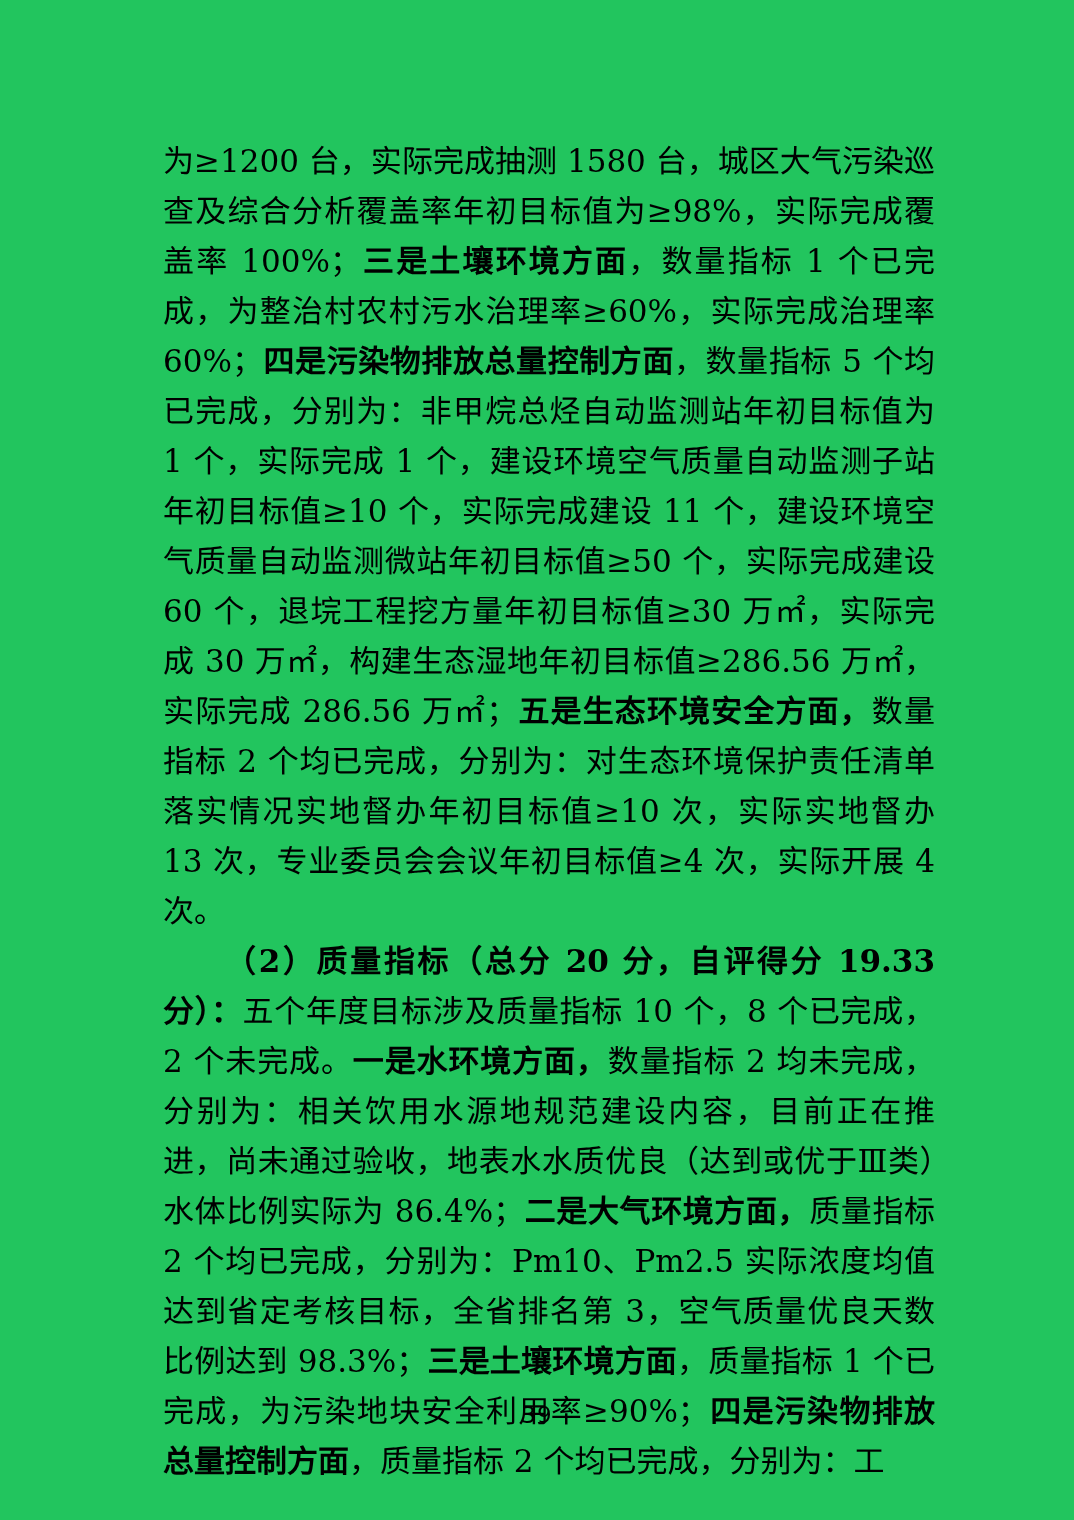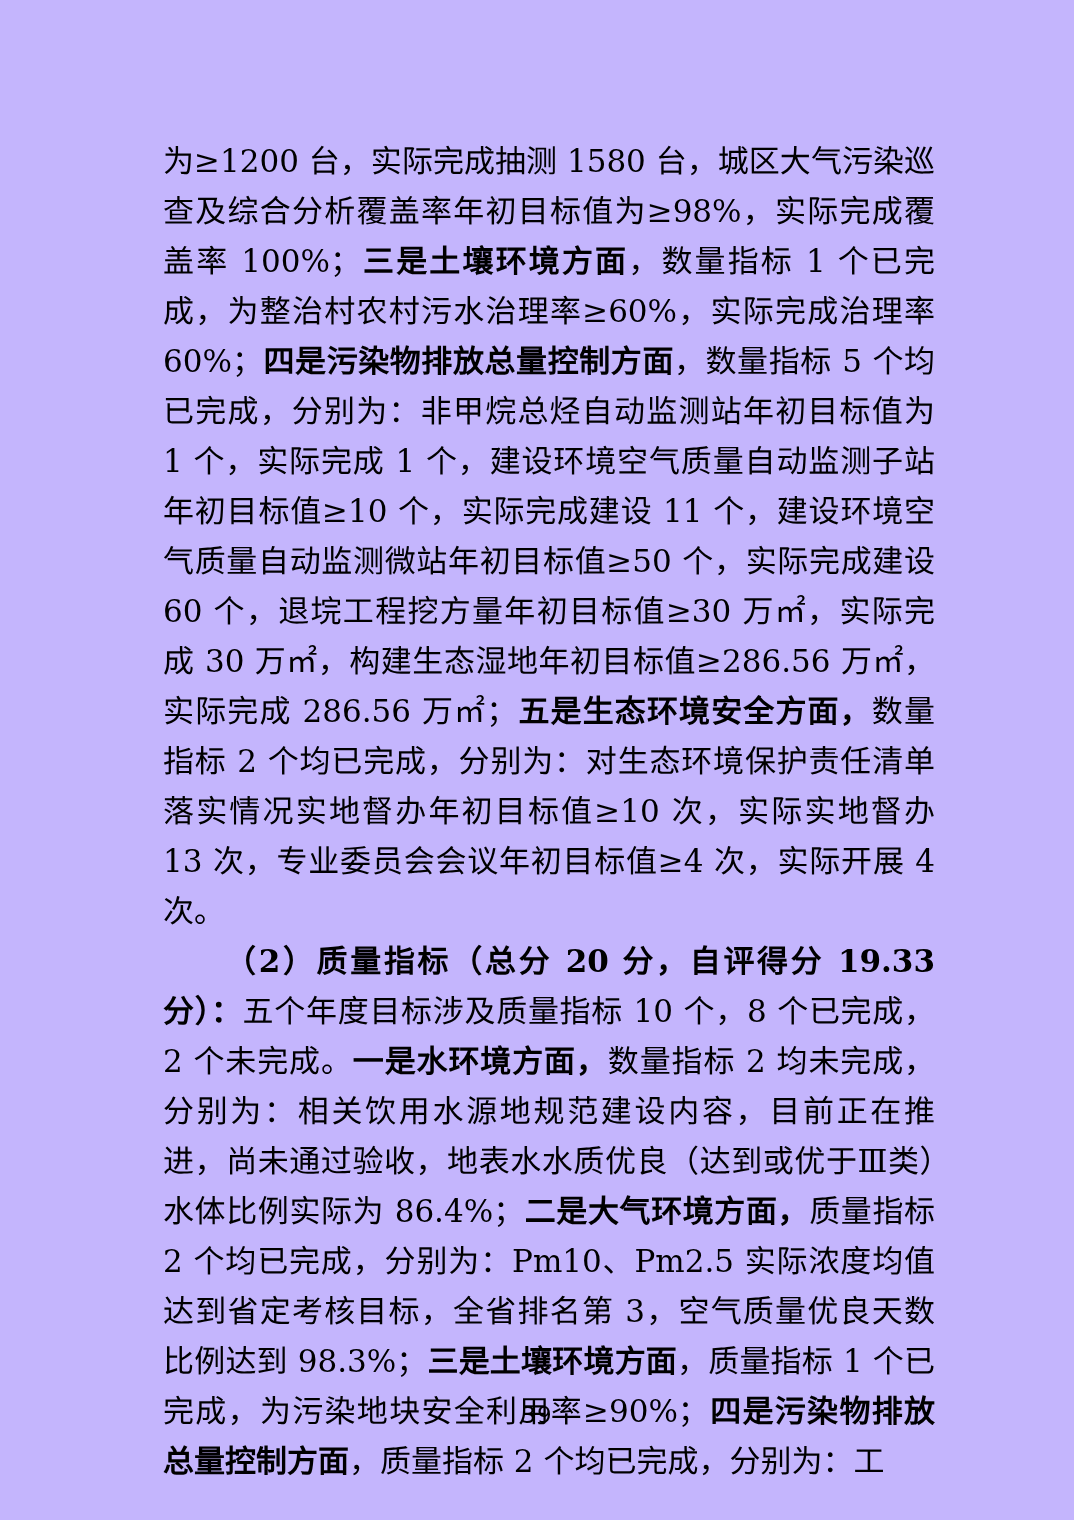--- a/index.html
+++ b/index.html
@@ -4,21 +4,21 @@
 <style>
   html, body {
     margin: 0;
     padding: 0;
     background: #ffffff;
   }
   .page {
     position: relative;
     width: 1074px;
     height: 1520px;
-    background: #c4b5fd;
+    background: #22c55e;
     overflow: hidden;
     font-family: "DejaVu Serif", "Liberation Serif", serif;
     color: #000000;
   }
   .doc-body {
     position: absolute;
     left: 163px;
     top: 136px;
     width: 772px;
     font-size: 31px;

